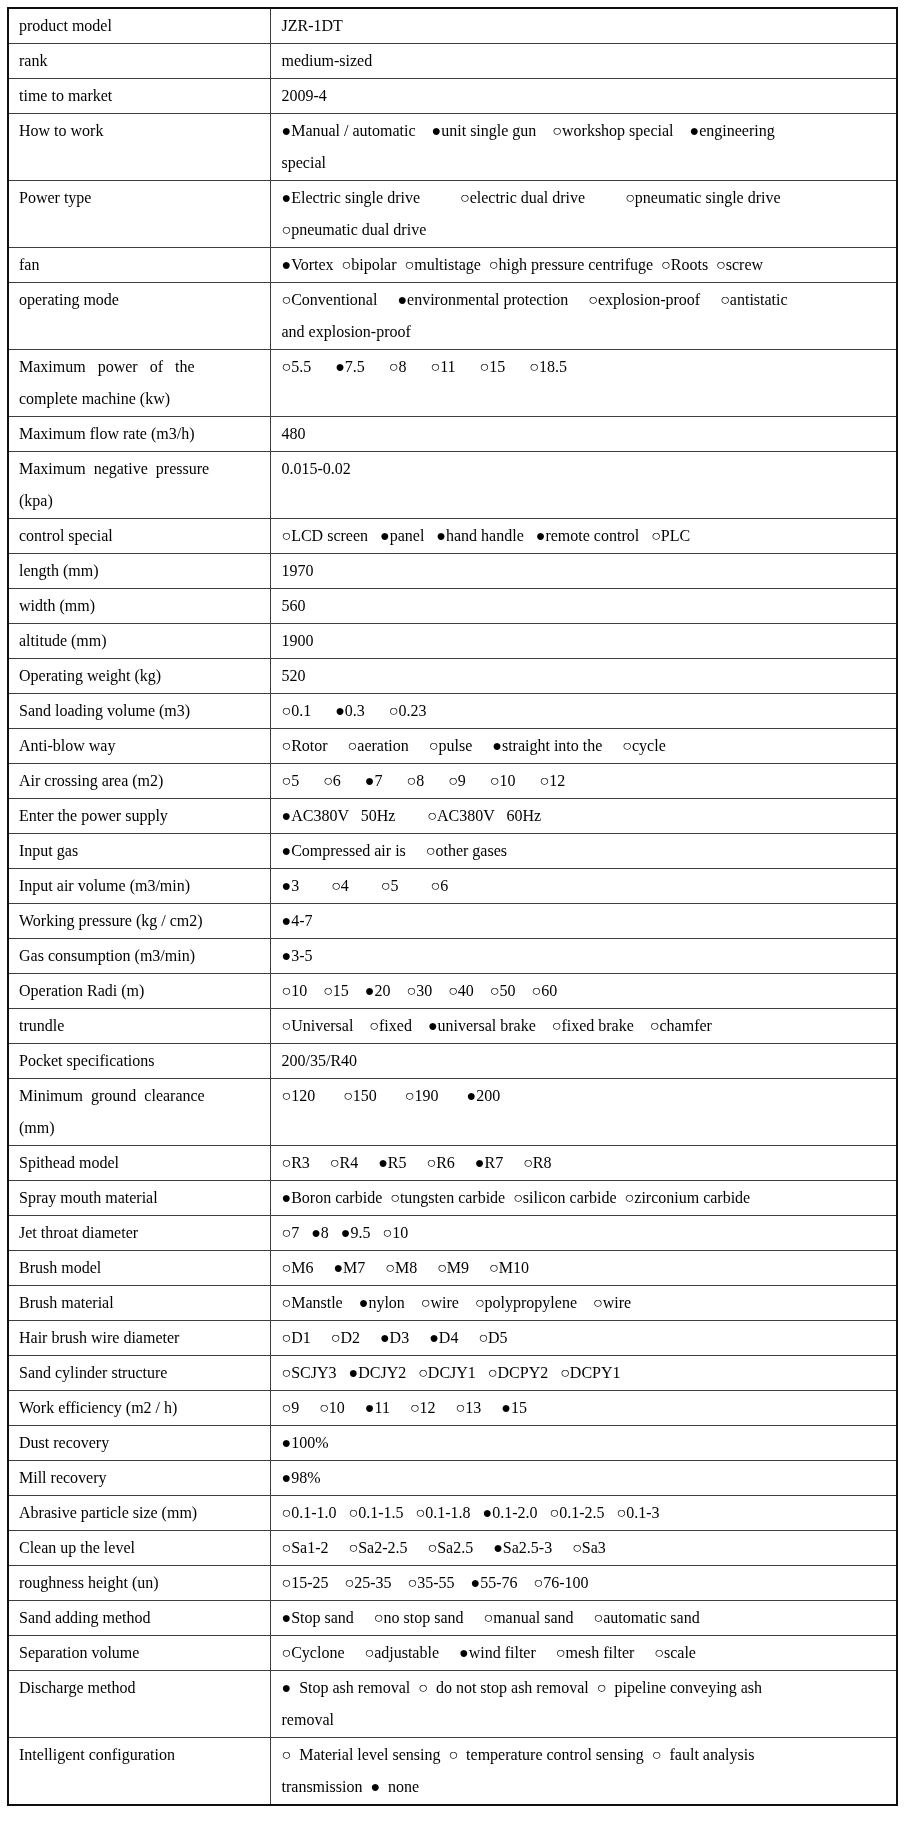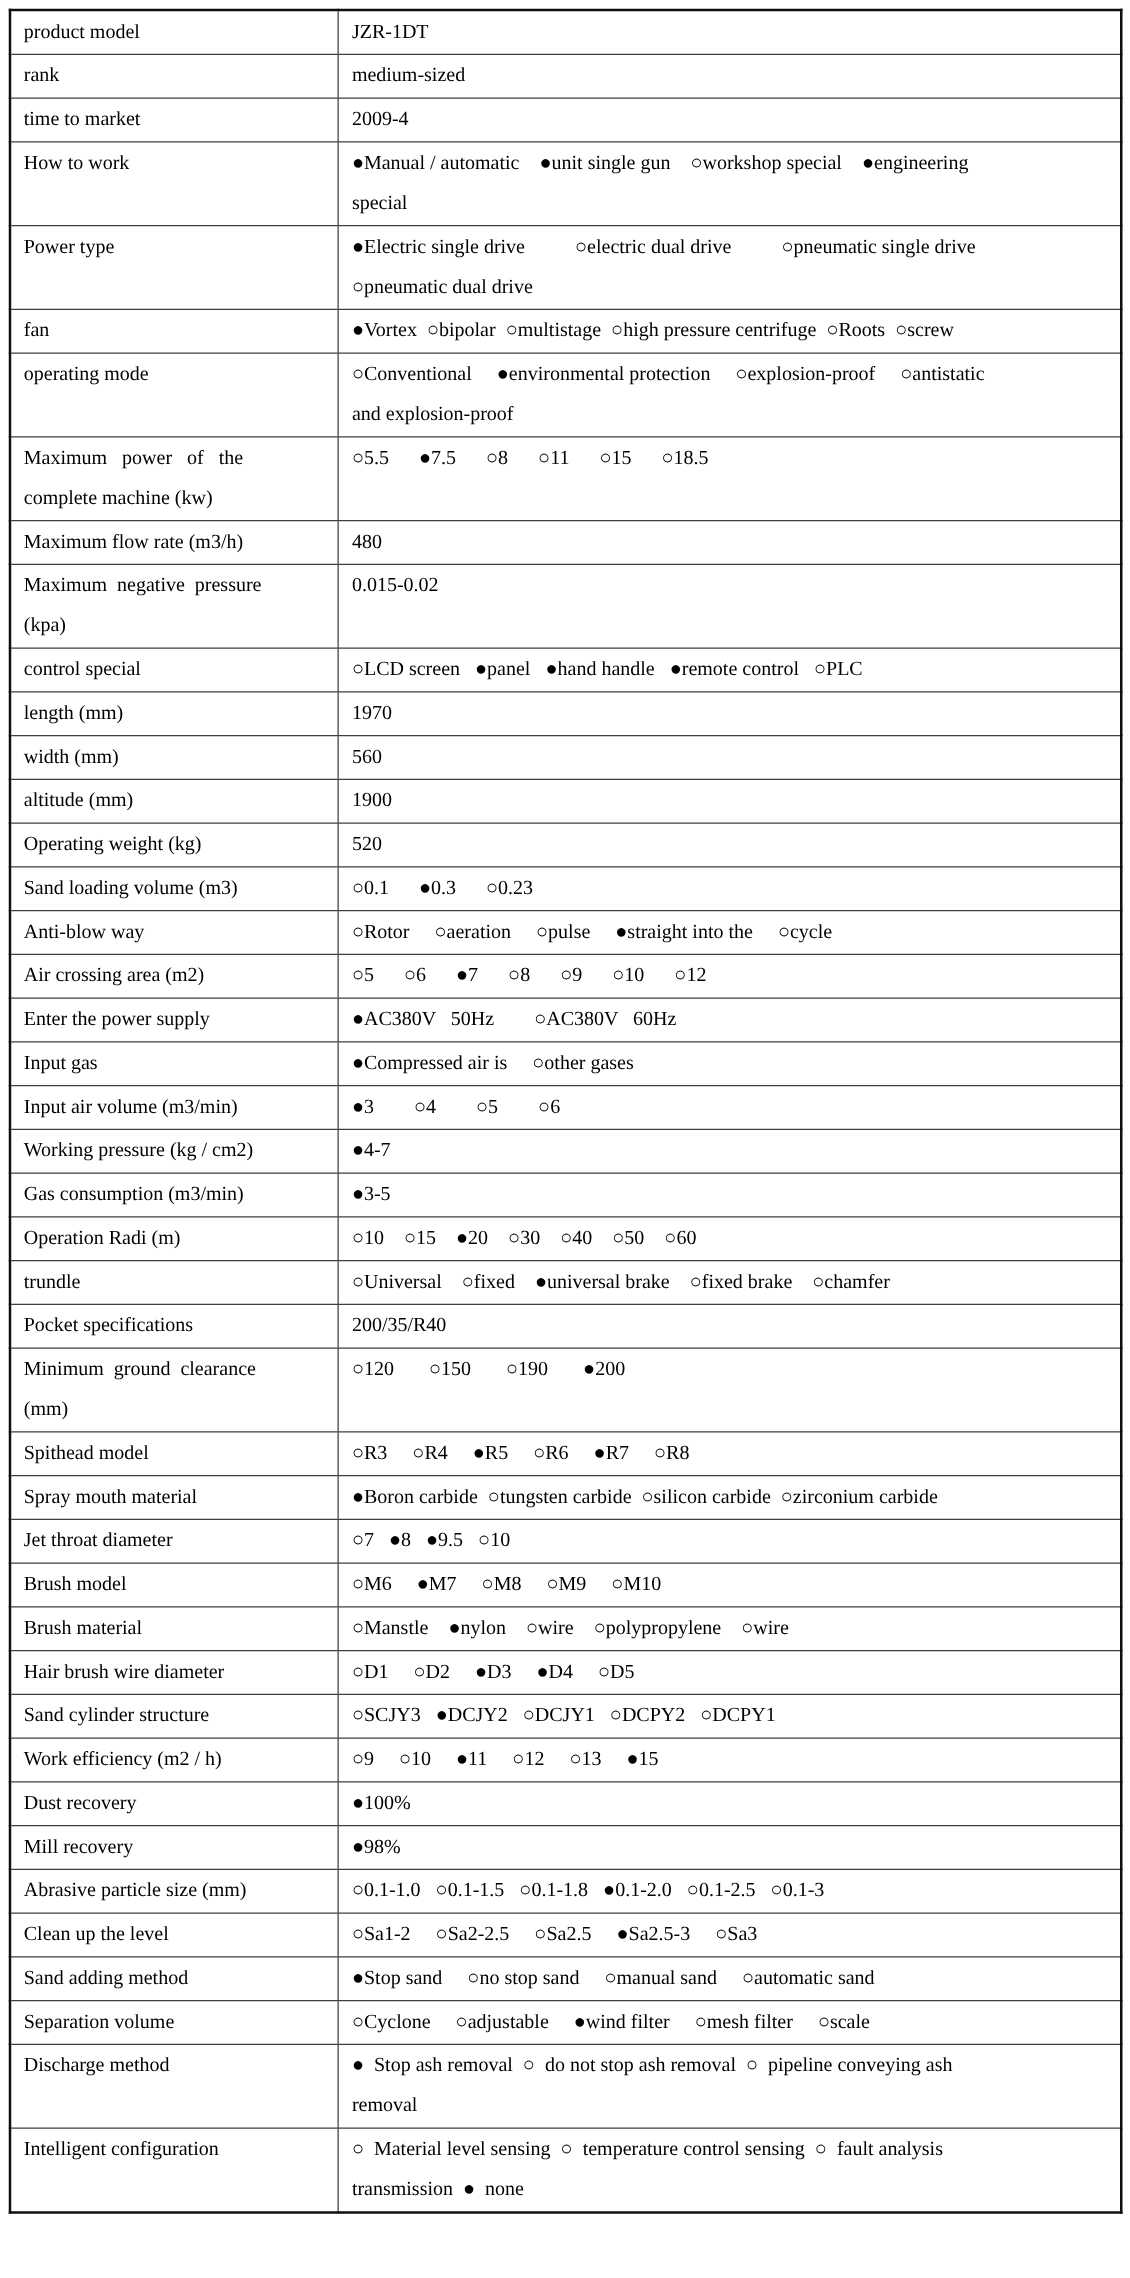--- a/index.html
+++ b/index.html
@@ -249,20 +249,24 @@
   <tr>
     <td class="label-cell">Abrasive particle size (mm)</td>
     <td class="value-cell">○0.1-1.0   ○0.1-1.5   ○0.1-1.8   ●0.1-2.0   ○0.1-2.5   ○0.1-3</td>
   </tr>
 
   <tr>
     <td class="label-cell">Clean up the level</td>
     <td class="value-cell">○Sa1-2     ○Sa2-2.5     ○Sa2.5     ●Sa2.5-3     ○Sa3</td>
   </tr>
 
+  <tr>
+    <td class="label-cell">roughness height (un)</td>
+    <td class="value-cell">○15-25    ○25-35    ○35-55    ●55-76    ○76-100</td>
+  </tr>
 
   <tr>
     <td class="label-cell">Sand adding method</td>
     <td class="value-cell">●Stop sand     ○no stop sand     ○manual sand     ○automatic sand</td>
   </tr>
 
   <tr>
     <td class="label-cell">Separation volume</td>
     <td class="value-cell">○Cyclone     ○adjustable     ●wind filter     ○mesh filter     ○scale</td>
   </tr>

